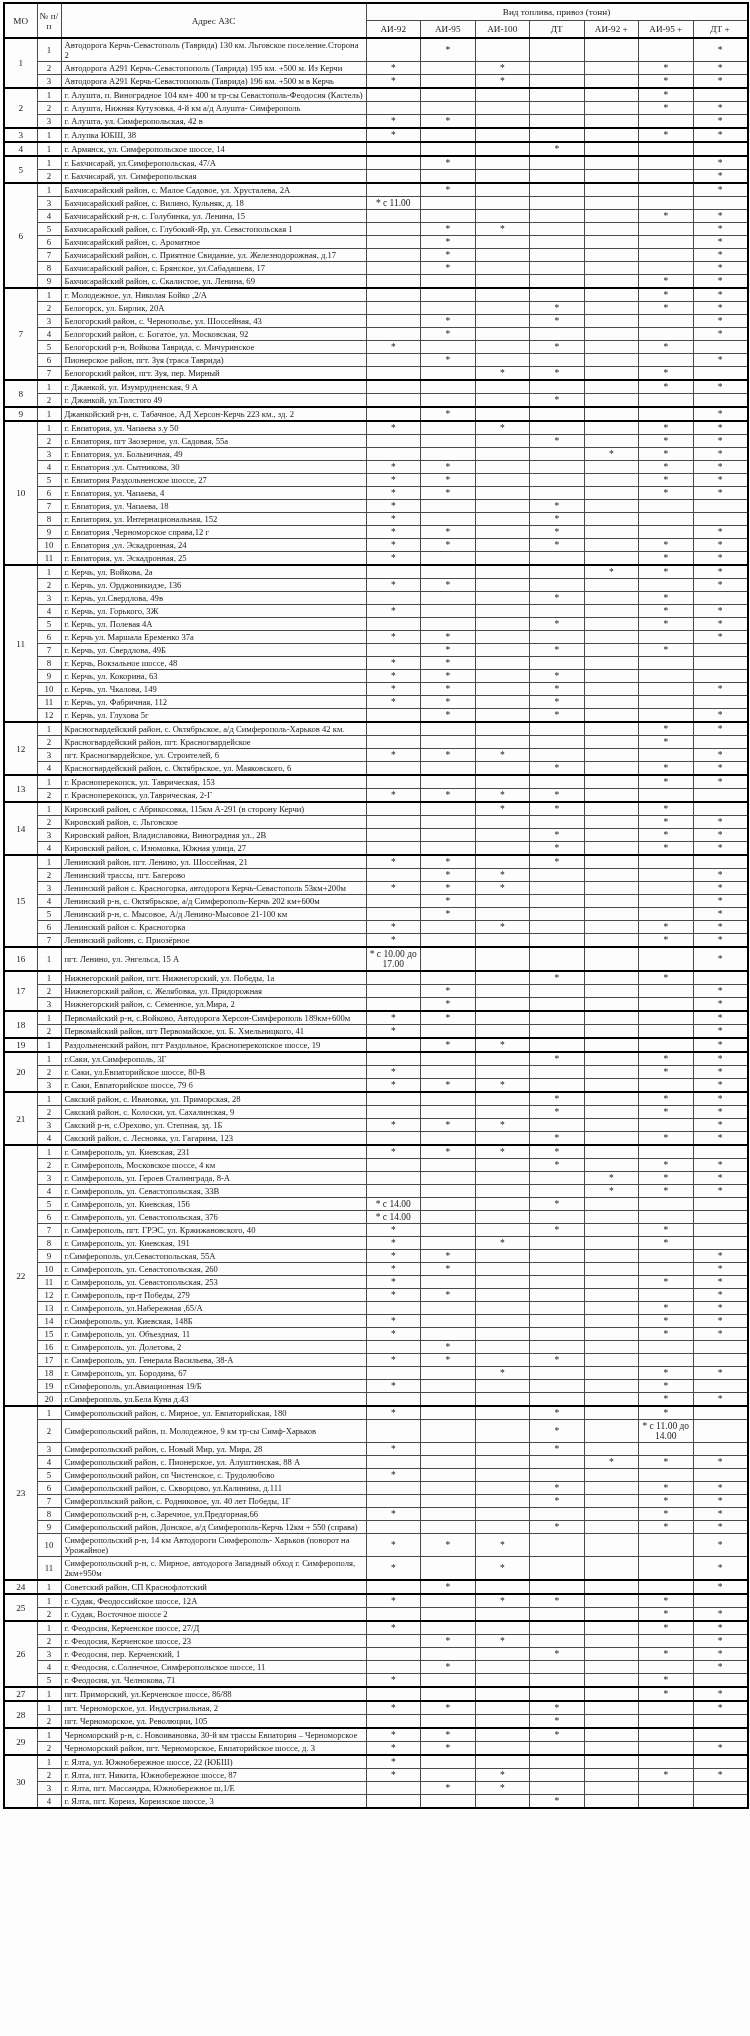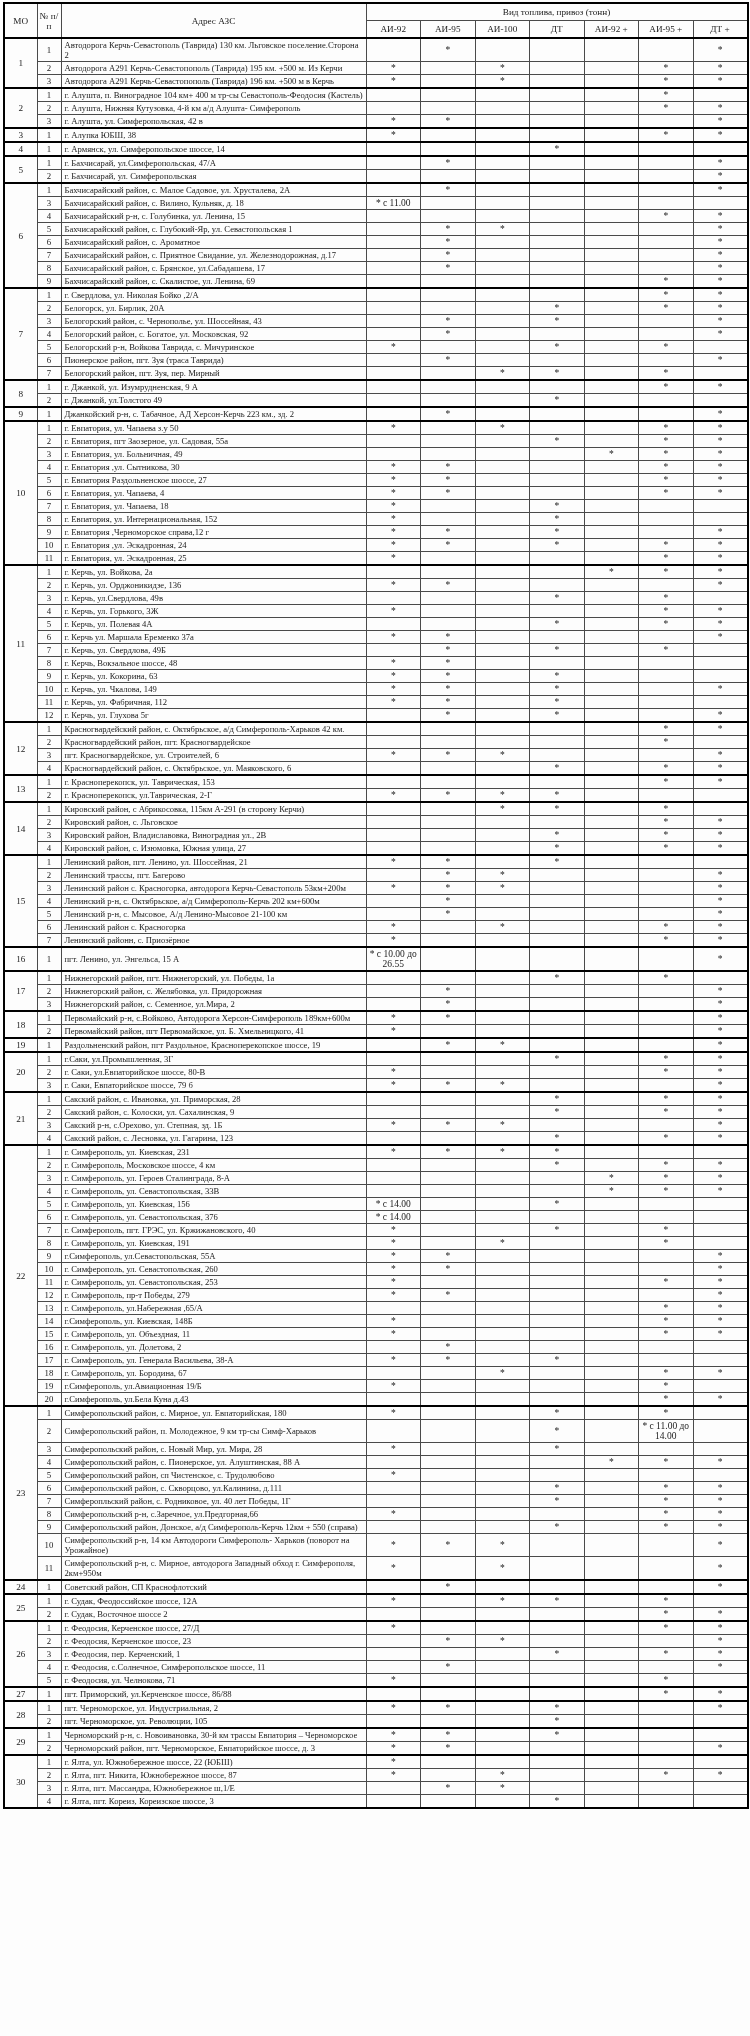--- a/index.html
+++ b/index.html
@@ -255,21 +255,21 @@
           <td class="fuel"></td>
           <td class="fuel"></td>
           <td class="fuel"></td>
           <td class="fuel"></td>
           <td class="fuel">*</td>
           <td class="fuel">*</td>
         </tr>
         <tr class="group-start">
           <td rowspan="7" class="mo-cell">7</td>
           <td class="num-cell">1</td>
-          <td class="addr">г. Свердлова, ул. Николая Бойко ,2/А</td>
+          <td class="addr">г. Молодежное, ул. Николая Бойко ,2/А</td>
           <td class="fuel"></td>
           <td class="fuel"></td>
           <td class="fuel"></td>
           <td class="fuel"></td>
           <td class="fuel"></td>
           <td class="fuel">*</td>
           <td class="fuel">*</td>
         </tr>
         <tr>
           <td class="num-cell">2</td>
@@ -815,21 +815,21 @@
           <td class="fuel"></td>
           <td class="fuel"></td>
           <td class="fuel"></td>
           <td class="fuel">*</td>
           <td class="fuel">*</td>
         </tr>
         <tr class="group-start">
           <td rowspan="1" class="mo-cell">16</td>
           <td class="num-cell">1</td>
           <td class="addr">пгт. Ленино, ул. Энгельса, 15 А</td>
-          <td class="fuel">* с 10.00 до 26.55</td>
+          <td class="fuel">* с 10.00 до 17.00</td>
           <td class="fuel"></td>
           <td class="fuel"></td>
           <td class="fuel"></td>
           <td class="fuel"></td>
           <td class="fuel"></td>
           <td class="fuel">*</td>
         </tr>
         <tr class="group-start">
           <td rowspan="3" class="mo-cell">17</td>
           <td class="num-cell">1</td>
@@ -895,21 +895,21 @@
           <td class="fuel">*</td>
           <td class="fuel">*</td>
           <td class="fuel"></td>
           <td class="fuel"></td>
           <td class="fuel"></td>
           <td class="fuel">*</td>
         </tr>
         <tr class="group-start">
           <td rowspan="3" class="mo-cell">20</td>
           <td class="num-cell">1</td>
-          <td class="addr">г.Саки, ул.Промышленная, 3Г</td>
+          <td class="addr">г.Саки, ул.Симферополь, 3Г</td>
           <td class="fuel"></td>
           <td class="fuel"></td>
           <td class="fuel"></td>
           <td class="fuel">*</td>
           <td class="fuel"></td>
           <td class="fuel">*</td>
           <td class="fuel">*</td>
         </tr>
         <tr>
           <td class="num-cell">2</td>

